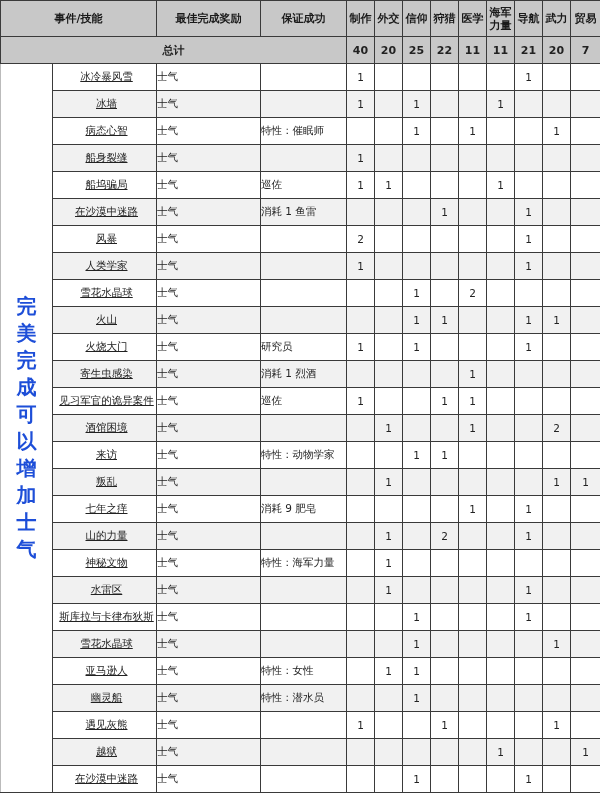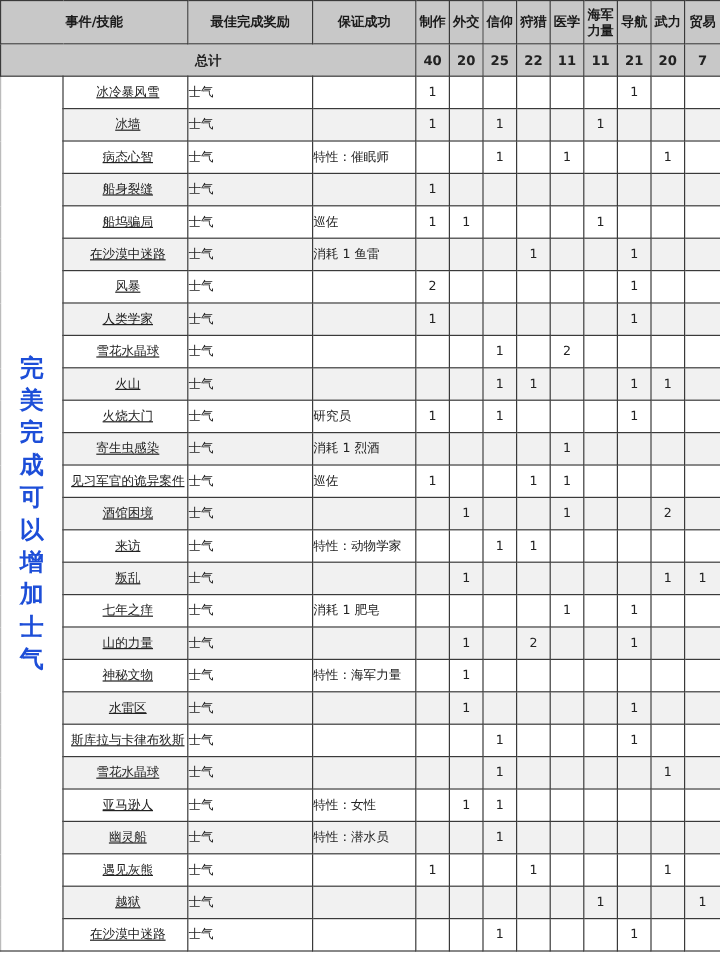--- a/index.html
+++ b/index.html
@@ -289,21 +289,21 @@
         <td class="num c"></td>
         <td class="num c"></td>
         <td class="num c"></td>
         <td class="num c"></td>
         <td class="num c">1</td>
         <td class="num c">1</td>
       </tr>
       <tr class="row">
         <td class="name c">七年之痒</td>
         <td class="center c">士气</td>
-        <td class="center c">消耗 1 肥皂</td>
+        <td class="center c">消耗 9 肥皂</td>
         <td class="num c"></td>
         <td class="num c"></td>
         <td class="num c"></td>
         <td class="num c"></td>
         <td class="num c">1</td>
         <td class="num c"></td>
         <td class="num c">1</td>
         <td class="num c"></td>
         <td class="num c"></td>
       </tr>

